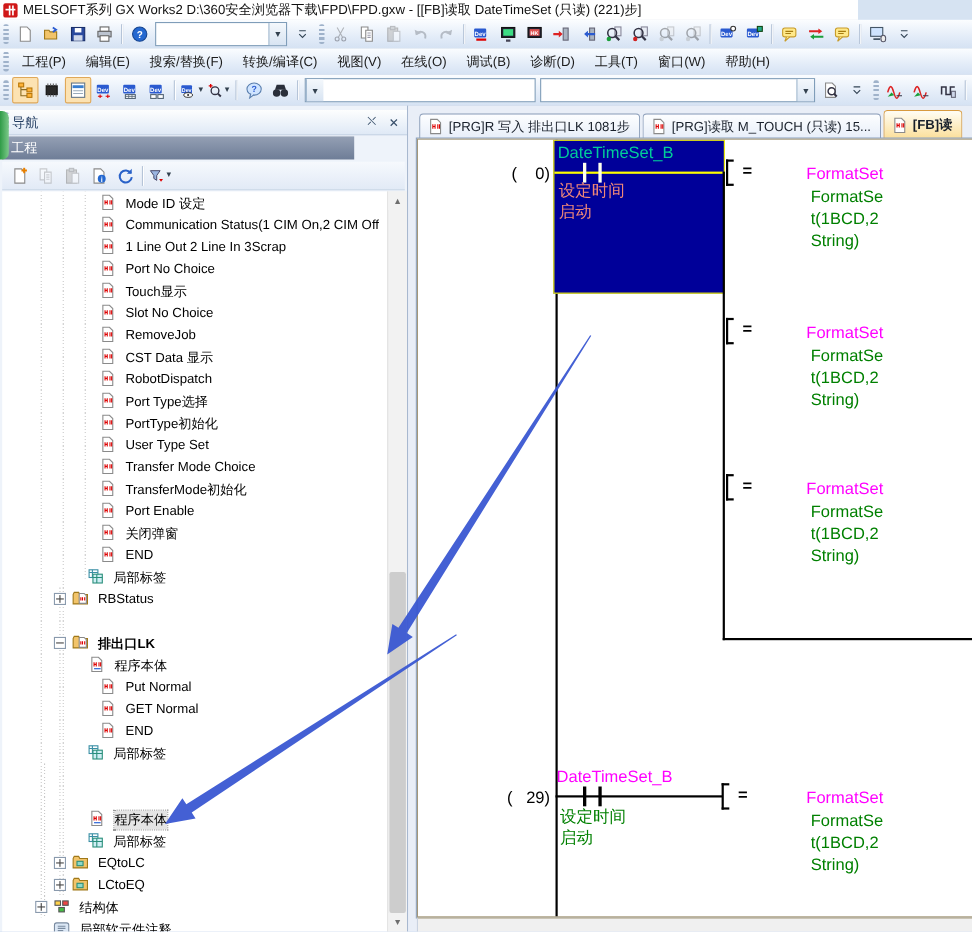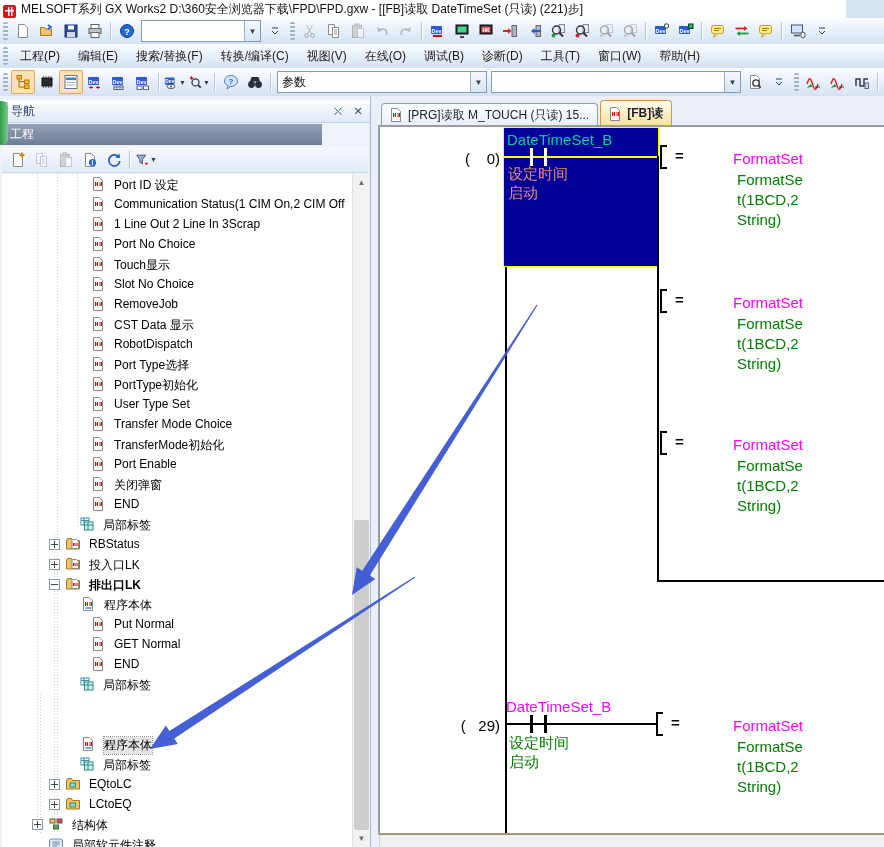--- a/index.html
+++ b/index.html
@@ -1,20 +1,20 @@
 <!DOCTYPE html>
 <html><head>
 <meta charset="utf-8">
 <style>
   html,body{margin:0;padding:0;}
   body{font-family:"Liberation Sans","DejaVu Sans",sans-serif;background:#d6e3f2;}
   #root{position:relative;width:884px;height:847px;overflow:hidden;background:#d6e3f2;}
   .abs{position:absolute;}
   
-  #titlebar{left:0;top:0;width:846px;height:18px;background:#ffffff;border-bottom:1px solid #d8dde4;display:flex;align-items:flex-end;}
+  #titlebar{left:0;top:0;width:780px;height:18px;background:#ffffff;border-bottom:1px solid #d8dde4;display:flex;align-items:center;}
   #titlebar .logo{width:13px;height:13px;margin:0 5px 0 3px;background:#d01818;border-radius:2px;position:relative;flex:0 0 auto;}
   #titlebar .logo:before{content:"";position:absolute;left:2px;top:2px;right:2px;bottom:2px;
     background:linear-gradient(#fff,#fff) 0 3px/9px 1.5px no-repeat,linear-gradient(#fff,#fff) 3px 0/1.5px 9px no-repeat,linear-gradient(#fff,#fff) 6px 0/1.5px 9px no-repeat;}
   #titlebar .t{font-size:12px;color:#111;white-space:nowrap;}
   
   .bar{background:linear-gradient(#fbfdff,#e3ecf8 60%,#d5e2f3);border-bottom:1px solid #b9c9dd;display:flex;align-items:center;}
   #tb1{left:0;top:18px;width:884px;height:26px;}
   #menubar{left:0;top:44px;width:884px;height:24px;}
   #tb2{left:0;top:68px;width:884px;height:28px;}
   .grip{width:5px;height:18px;margin:0 3px;background:repeating-linear-gradient(#9fb2ca 0 2px,transparent 2px 4px);border-radius:2px;flex:0 0 auto;}
@@ -365,21 +365,20 @@
       </span>
       <span class="tbtn">
         <svg class="ic" viewBox="0 0 16 16" width="16" height="16" fill="none" stroke-width="1">
           <path d="M4.5 3h7l1.5 4.5h-10z" fill="#2a2f3a" stroke="none"></path>
           <circle cx="4.5" cy="10.5" r="3.4" fill="#2a2f3a" stroke="none"></circle>
           <circle cx="11.5" cy="10.5" r="3.4" fill="#2a2f3a" stroke="none"></circle>
         </svg>
       </span>
       <span class="sep"></span>
       <span class="combo" style="width: 208px;">
-        <span class="val">参数</span>
         <span class="btn">▼</span>
       </span>
       <span class="combo" style="width: 248px;">
         <span class="val"></span>
         <span class="btn">▼</span>
       </span>
       <span class="tbtn">
         <svg class="ic" viewBox="0 0 16 16" width="16" height="16" fill="none" stroke-width="1">
           <path d="M3.5 1.5h6l3 3v10h-9z" fill="#fff" stroke="#8a8a8a"></path>
           <circle cx="9" cy="9" r="3.2" stroke="#334" stroke-width="1.3"></circle>
@@ -475,21 +474,21 @@
         <div class="guide" style="left: 52px; top: 360px; height: 280px;"></div>
         <div class="guide" style="left: 38px; top: 520px; height: 140px;"></div>
         <div class="trow" style="top: 0px;">
           <span style="position: absolute; left: 88px; top: 2px;">
             <svg class="ic" viewBox="0 0 16 16" width="16" height="16" fill="none" stroke-width="1">
               <path d="M3.5 1.5h6l3 3v10h-9z" fill="#fff" stroke="#8a8a8a"></path>
               <path d="M5.5 6v4M7.5 6v4M6 8h1" stroke="#d00"></path>
               <path d="M10 6v4M11.5 6v4" stroke="#d00"></path>
             </svg>
           </span>
-          <span class="lbl" style="position: absolute; left: 107px; top: 3px;">Port ID 设定</span>
+          <span class="lbl" style="position: absolute; left: 107px; top: 3px;">Mode ID 设定</span>
         </div>
         <div class="trow" style="top: 20px;">
           <span style="position: absolute; left: 88px; top: 2px;">
             <svg class="ic" viewBox="0 0 16 16" width="16" height="16" fill="none" stroke-width="1">
               <path d="M3.5 1.5h6l3 3v10h-9z" fill="#fff" stroke="#8a8a8a"></path>
               <path d="M5.5 6v4M7.5 6v4M6 8h1" stroke="#d00"></path>
               <path d="M10 6v4M11.5 6v4" stroke="#d00"></path>
             </svg>
           </span>
           <span class="lbl" style="position: absolute; left: 107px; top: 3px;">Communication Status(1 CIM On,2 CIM Off</span>
@@ -658,31 +657,20 @@
         <div class="trow" style="top: 360px;">
           <span class="expbox plus" style="left: 47px; top: 5px;"></span>
           <span style="position: absolute; left: 63px; top: 2px;">
             <svg class="ic" viewBox="0 0 16 16" width="16" height="16" fill="none" stroke-width="1">
               <path d="M1.5 4.5l1-2h4l1 2h7v8.5h-13z" fill="#f2c46a" stroke="#a07818"></path>
               <path d="M7 3.5h4.5l2 2v7H7z" fill="#fff" stroke="#888"></path>
               <path d="M8.5 7v3M10 7v3M12 7v3" stroke="#d00"></path>
             </svg>
           </span>
           <span class="lbl" style="position: absolute; left: 82px; top: 3px;">RBStatus</span>
-        </div>
-        <div class="trow" style="top: 380px;">
-          <span class="expbox plus" style="left: 47px; top: 5px;"></span>
-          <span style="position: absolute; left: 63px; top: 2px;">
-            <svg class="ic" viewBox="0 0 16 16" width="16" height="16" fill="none" stroke-width="1">
-              <path d="M1.5 4.5l1-2h4l1 2h7v8.5h-13z" fill="#f2c46a" stroke="#a07818"></path>
-              <path d="M7 3.5h4.5l2 2v7H7z" fill="#fff" stroke="#888"></path>
-              <path d="M8.5 7v3M10 7v3M12 7v3" stroke="#d00"></path>
-            </svg>
-          </span>
-          <span class="lbl" style="position: absolute; left: 82px; top: 3px;">投入口LK</span>
         </div>
         <div class="trow" style="top: 400px; font-weight: bold;">
           <span class="expbox minus" style="left: 47px; top: 5px;"></span>
           <span style="position: absolute; left: 63px; top: 2px;">
             <svg class="ic" viewBox="0 0 16 16" width="16" height="16" fill="none" stroke-width="1">
               <path d="M1.5 4.5l1-2h4l1 2h7v8.5h-13z" fill="#f2c46a" stroke="#a07818"></path>
               <path d="M7 3.5h4.5l2 2v7H7z" fill="#fff" stroke="#888"></path>
               <path d="M8.5 7v3M10 7v3M12 7v3" stroke="#d00"></path>
             </svg>
           </span>
@@ -806,20 +794,30 @@
   <div class="abs" id="vscroll">
     <div class="sbtn" style="top:0">▲</div>
     <div id="sthumb" style="top:346px;height:310px;"></div>
     <div class="sbtn" style="bottom:0">▼</div>
   </div>
 </div>
 <div class="abs navgreen"></div>
 
 <div class="abs" id="mdi">
   <div id="tabs">
+        <div class="tab">
+          <span>
+            <svg class="ic" viewBox="0 0 16 16" width="16" height="16" fill="none" stroke-width="1">
+              <path d="M3.5 1.5h6l3 3v10h-9z" fill="#fff" stroke="#8a8a8a"></path>
+              <path d="M5.5 6v4M7.5 6v4M6 8h1" stroke="#d00"></path>
+              <path d="M10 6v4M11.5 6v4" stroke="#d00"></path>
+            </svg>
+          </span>
+          <span class="tl">[PRG]R 写入 排出口LK 1081步</span>
+        </div>
         <div class="tab">
           <span>
             <svg class="ic" viewBox="0 0 16 16" width="16" height="16" fill="none" stroke-width="1">
               <path d="M3.5 1.5h6l3 3v10h-9z" fill="#fff" stroke="#8a8a8a"></path>
               <path d="M5.5 6v4M7.5 6v4M6 8h1" stroke="#d00"></path>
               <path d="M10 6v4M11.5 6v4" stroke="#d00"></path>
             </svg>
           </span>
           <span class="tl">[PRG]读取 M_TOUCH (只读) 15...</span>
         </div>

